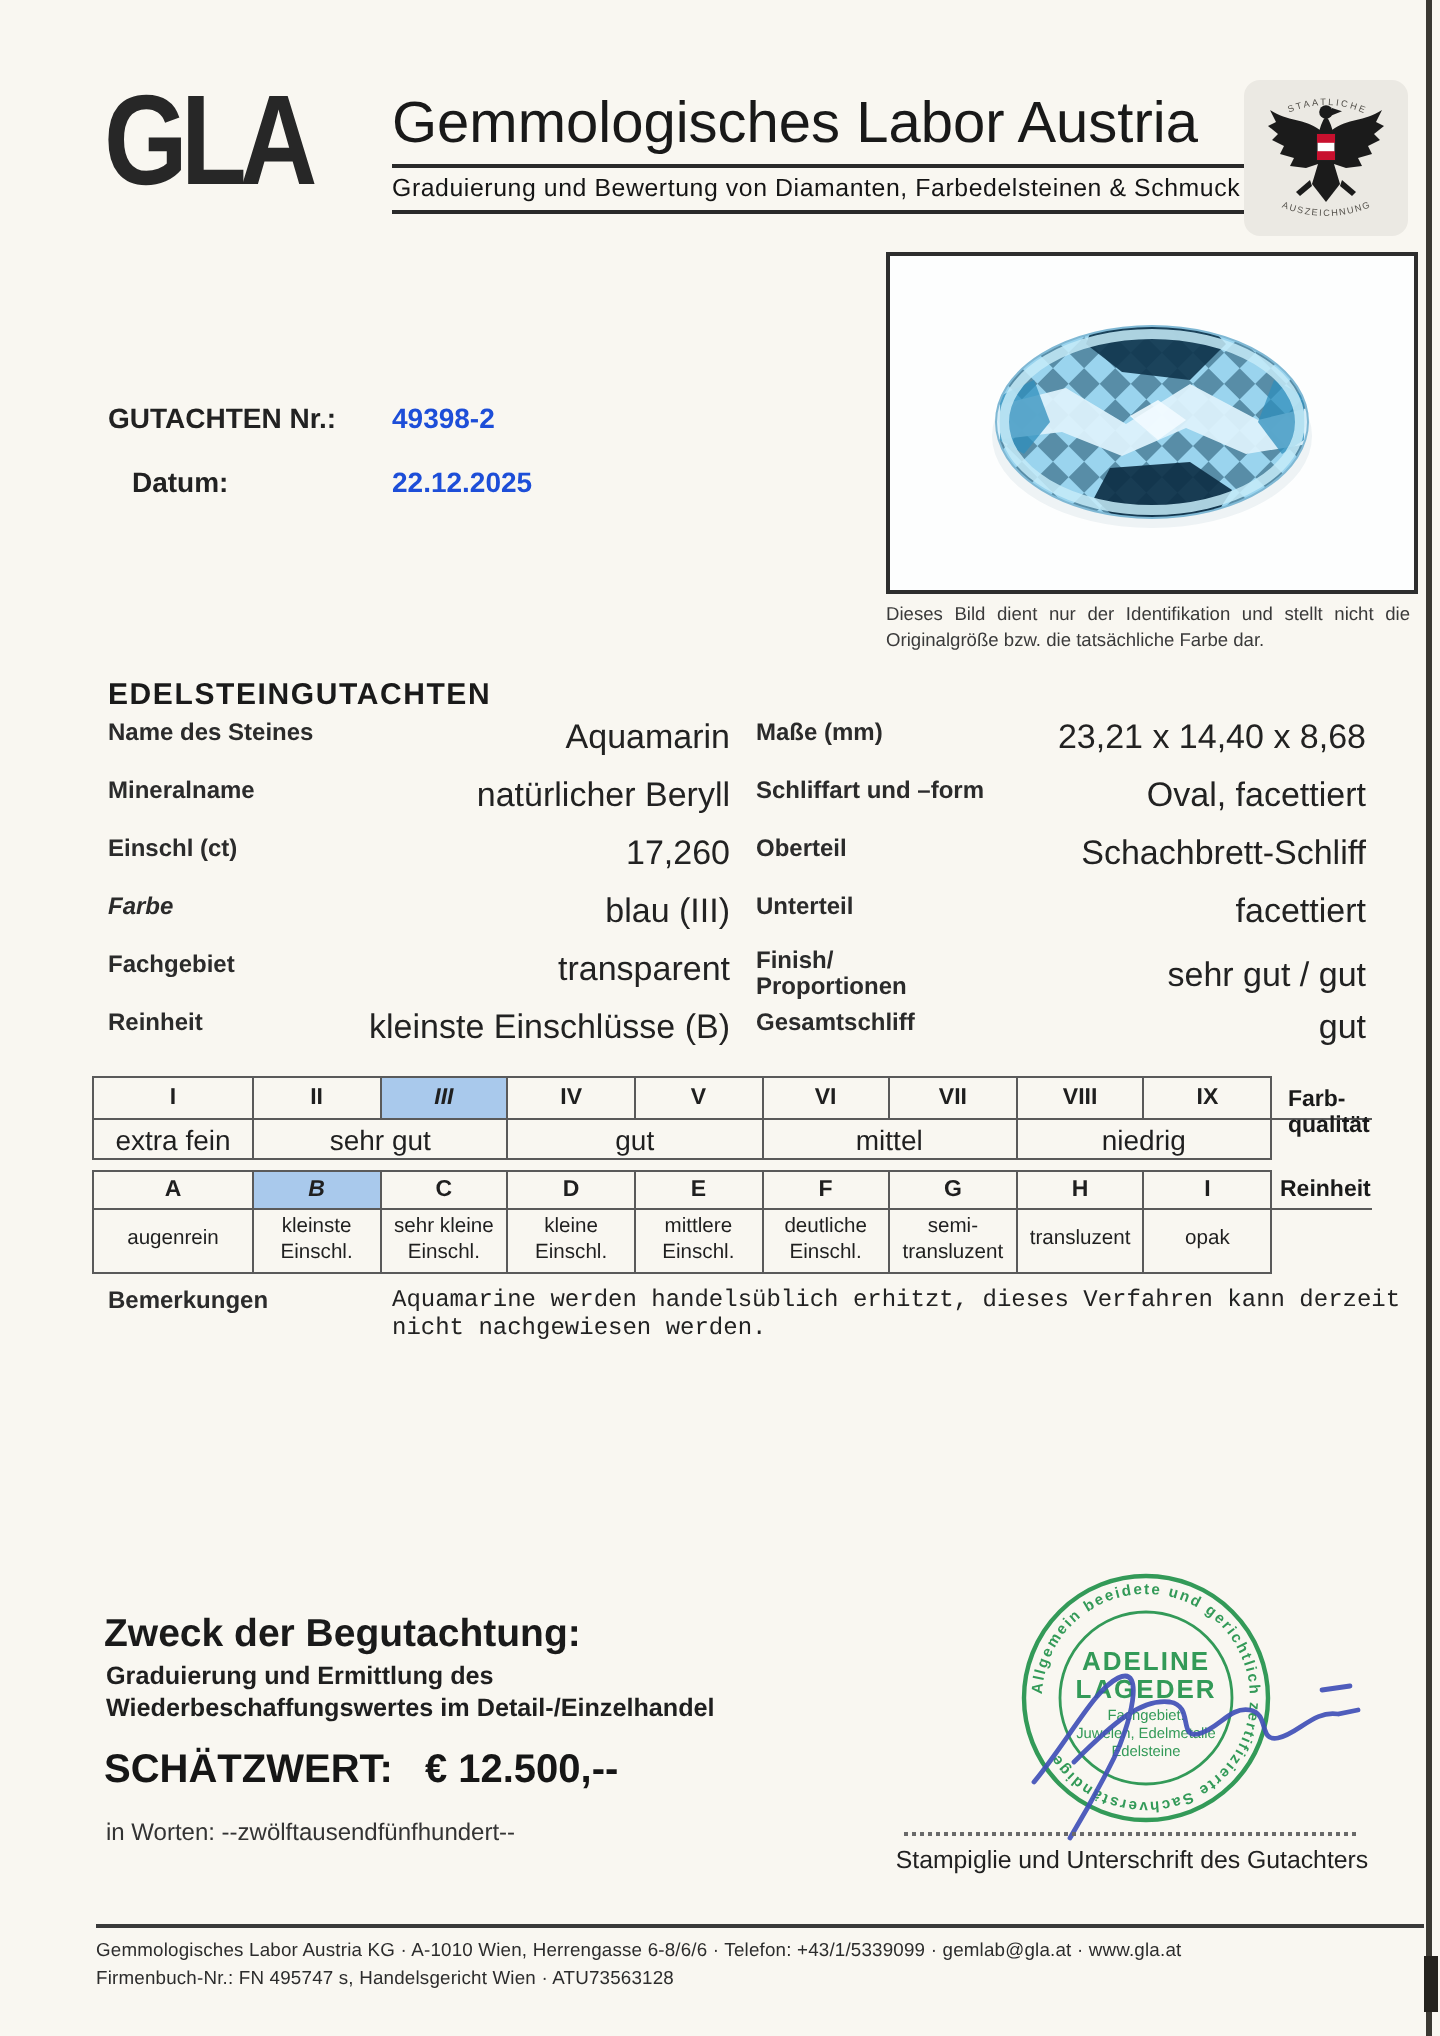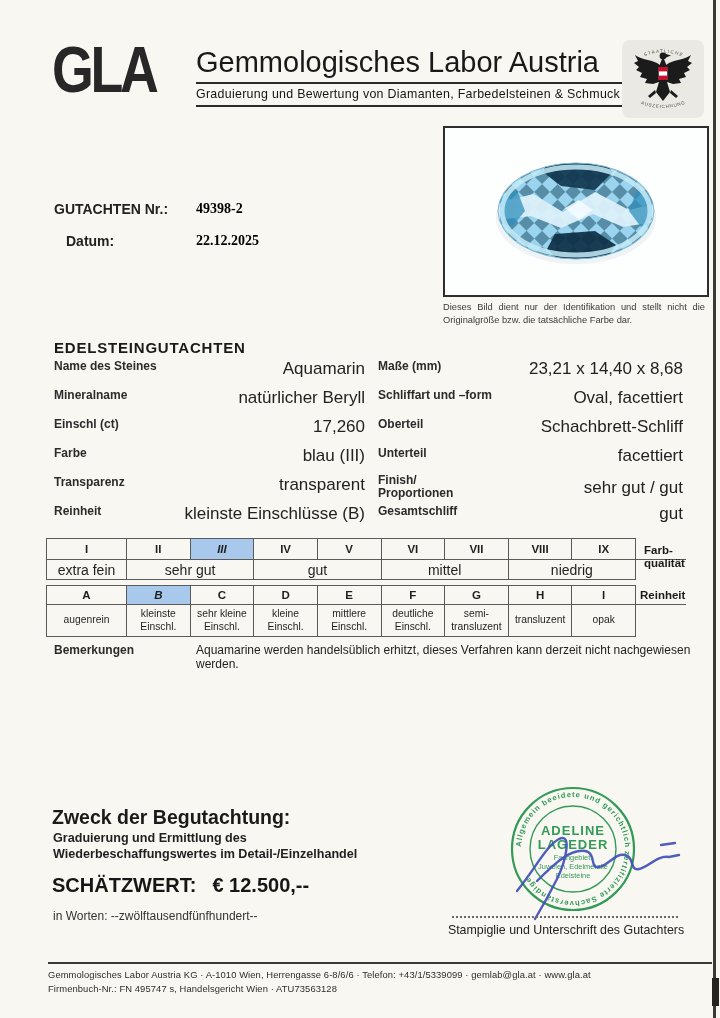--- a/index.html
+++ b/index.html
@@ -19,21 +19,21 @@
   .gla-logo { left:52px; top:38px; font-size:64px; font-weight:bold; letter-spacing:-4px;
     color:#272727; transform:scaleX(.84); transform-origin:left top; line-height:1; }
   .h-title { left:196px; top:46px; font-size:29px; font-weight:400; color:#191919; letter-spacing:0; }
   .h-rule1 { left:196px; top:82px; width:426px; height:2px; background:#2a2a2a; }
   .h-subtitle { left:196px; top:87px; width:430px; font-size:12.4px; letter-spacing:.3px; color:#151515; }
   .h-rule2 { left:196px; top:105px; width:426px; height:2px; background:#2a2a2a; }
   .emblem-box { left:622px; top:40px; }
 
   
   .meta-label { font-weight:bold; font-size:14px; color:#222; }
-  .meta-value { font-weight:bold; font-size:14px; color:#000000;font-family:Liberation Serif, serif; }
+  .meta-value { font-weight:bold; font-size:14px; color:#1d4ed8; }
 
   
   .photo-frame { left:443px; top:126px; width:266px; height:171px; background:#fdfefe;
     border:2px solid #2e2e2e; }
   .photo-caption { left:443px; top:301px; width:262px; font-size:9.3px; line-height:1.4;
     color:#3a3a3a; text-align:justify; }
 
   .section-title { left:54px; top:303px; font-size:15px; font-weight:bold; letter-spacing:.8px; color:#1a1a1a;margin-top:36px; }
 
   
@@ -49,21 +49,21 @@
   tr.r-grade td { height:21px; font-weight:bold; font-size:11.5px; }
   tr.r-word td { height:20px; font-size:14px; }
   tr.r-letter td { height:19px; font-weight:bold; font-size:11.5px; }
   tr.r-desc td { height:32px; font-size:10.3px; line-height:1.2; }
   td.hl { background:#a9c9ec;font-style:italic; }
   .axis-label { font-weight:bold; font-size:11.5px; color:#1a1a1a; white-space:pre-line; line-height:1.15; }
   .ext-seg { height:1px; background:#5a5a5a; }
 
   
   .rem-label { left:54px; top:643px; font-weight:bold; font-size:12px; color:#2b2b2b; }
-  .rem-text  { left:196px; top:643px; width:505px; font-size:12px; color:#222; }
+  .rem-text  { left:196px; top:643px; width:505px; font-size:12px; color:#222;font-family:Liberation Mono, monospace; }
 
   
   .purpose-title { left:52px; top:806px; font-size:19.5px; font-weight:bold; color:#1a1a1a; }
   .purpose-lines { left:53px; top:831px; font-size:12.6px; font-weight:bold; color:#1f1f1f;
     white-space:pre-line; line-height:1.25; }
   .value-line { left:52px; top:874px; font-size:20px; font-weight:bold; color:#161616; display:flex; gap:16px; }
   .in-words { left:53px; top:909px; font-size:12px; color:#333; }
 
   
   .stamp-svg { left:495px; top:781px; }
@@ -154,23 +154,23 @@
   <div class="abs photo-caption">Dieses Bild dient nur der Identifikation und stellt nicht die Originalgröße bzw. die tatsächliche Farbe dar.</div>
 
   <div class="abs section-title">EDELSTEINGUTACHTEN</div>
 
   <div class="abs prop-label" style="left:54px; top:360px;">Name des Steines</div>
   <div class="abs prop-value" style="left:150px; top:359px; width:215px;">Aquamarin</div>
   <div class="abs prop-label" style="left:54px; top:389px;">Mineralname</div>
   <div class="abs prop-value" style="left:150px; top:388px; width:215px;">natürlicher Beryll</div>
   <div class="abs prop-label" style="left:54px; top:418px;">Einschl (ct)</div>
   <div class="abs prop-value" style="left:150px; top:417px; width:215px;">17,260</div>
-  <div class="abs prop-label" style="left:54px; top:447px;">Farbe</div>
+  <div class="abs prop-label" style="left:54px; top:447px;font-style:italic;">Farbe</div>
   <div class="abs prop-value" style="left:150px; top:446px; width:215px;">blau (III)</div>
-  <div class="abs prop-label" style="left:54px; top:476px;">Transparenz</div>
+  <div class="abs prop-label" style="left:54px; top:476px;">Fachgebiet</div>
   <div class="abs prop-value" style="left:150px; top:475px; width:215px;">transparent</div>
   <div class="abs prop-label" style="left:54px; top:505px;">Reinheit</div>
   <div class="abs prop-value" style="left:150px; top:504px; width:215px;">kleinste Einschlüsse (B)</div>
 
   <div class="abs prop-label" style="left:378px; top:360px;">Maße (mm)</div>
   <div class="abs prop-value" style="left:520px; top:359px; width:163px;">23,21 x 14,40 x 8,68</div>
   <div class="abs prop-label" style="left:378px; top:389px;">Schliffart und –form</div>
   <div class="abs prop-value" style="left:520px; top:388px; width:163px;">Oval, facettiert</div>
   <div class="abs prop-label" style="left:378px; top:418px;">Oberteil</div>
   <div class="abs prop-value" style="left:520px; top:417px; width:163px;">Schachbrett-Schliff</div>

